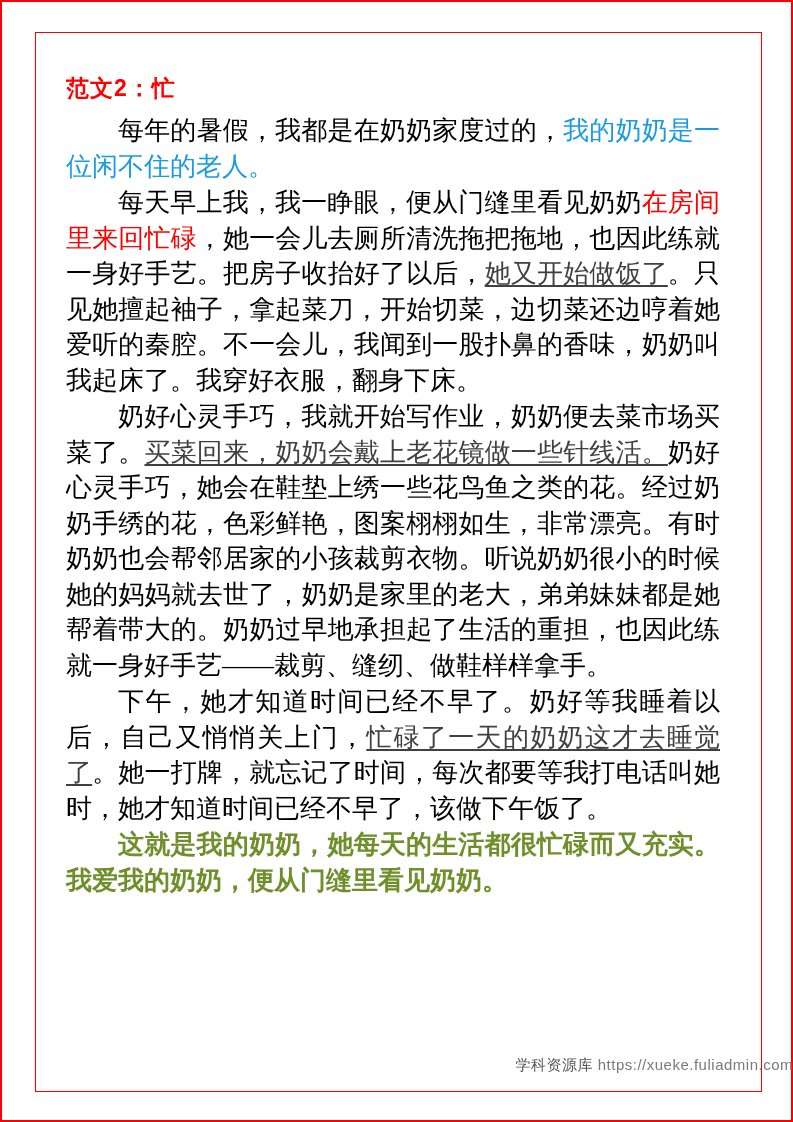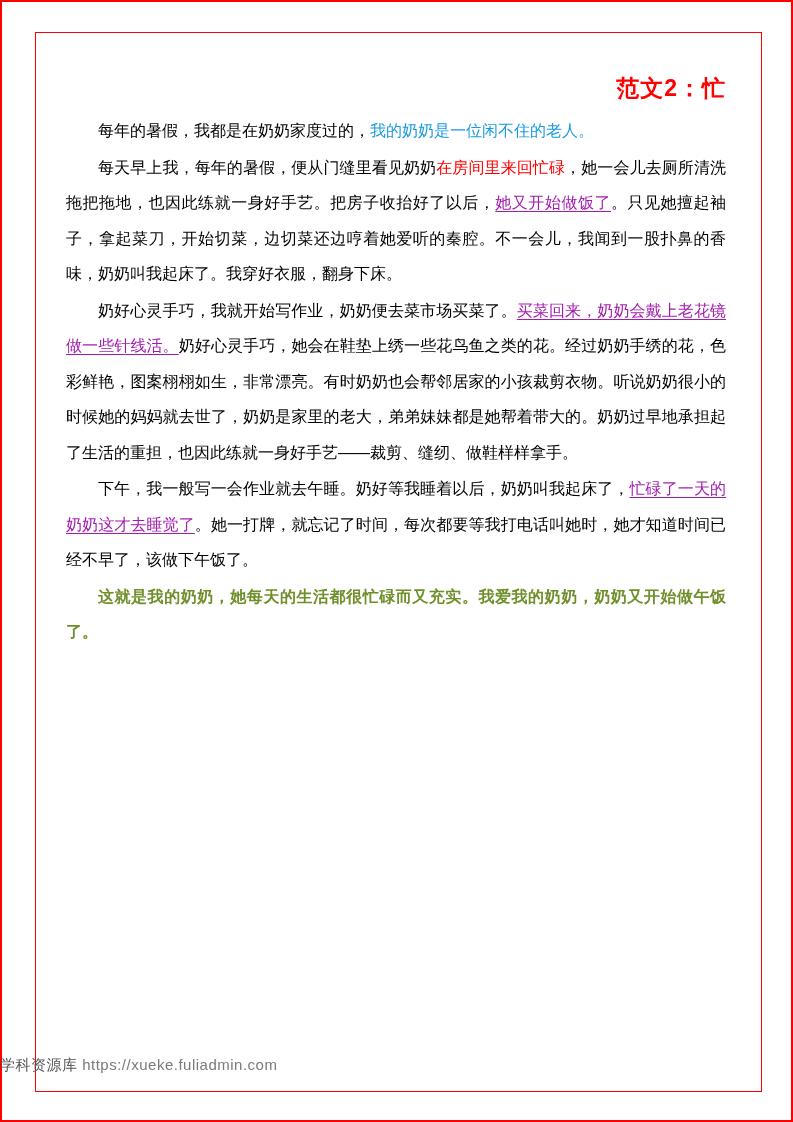--- a/index.html
+++ b/index.html
@@ -33,92 +33,93 @@
     border: 1px solid #ff0000;
     background: #ffffff;
   }
   .content {
     position: absolute;
     left: 30px;
     top: 40px;
     width: 660px;
   }
   .doc-title {
-    text-align: right;
+    text-align: left;
     color: #ff0000;
     font-weight: bold;
     font-size: 23px;
     line-height: 30px;
     margin: 0 0 10px 0;
     letter-spacing: 1px;
   }
   p.para {
-    margin: 0 0 1px 0;
-    font-size: 16px;
+    margin: 0 6px 1px 0;
+    font-size: 26px;
     line-height: 35.5px;
     text-align: justify;
     text-justify: inter-ideograph;
     text-indent: 2em;
     color: #000000;
     word-break: break-all;
+    font-family: Liberation Serif, serif;
   }
   .blue {
     color: #1a9ae0;
   }
   .red {
     color: #ff0000;
   }
   .red-u {
-    color: #a21caf;
+    color: #404040;
     text-decoration: underline;
     text-underline-offset: 3px;
   }
   .black-u {
     color: #000000;
     text-decoration: underline;
     text-underline-offset: 3px;
   }
   .green {
     color: #6f8f2a;
     font-weight: bold;
   }
   .footer {
     position: absolute;
     left: 0;
     top: 1056px;
     width: 793px;
-    text-align: left;
+    text-align: right;
     font-size: 15px;
     color: #7a7a7a;
     letter-spacing: 0.5px;
   }
   .footer .mark {
     color: #555555;
   }
 </style>
 </head>
 <body>
 
 <div class="page">
   <div class="inner">
     <div class="content">
 
       <h1 class="doc-title">范文2：忙</h1>
 
       <p class="para"><span>每年的暑假，我都是在奶奶家度过的，</span><span class="blue">我的奶奶是一位闲不住的老人</span><span class="blue">。</span></p>
 
-      <p class="para"><span>每天早上我，每年的暑假，便从门缝里看见奶奶</span><span class="red">在房间里来回忙碌</span><span>，她一会儿去厕所清洗拖把拖地，也因此练就一身好手艺。把房子收抬好了以后，</span><span class="red-u">她又开始做饭了</span><span>。只见她擅起袖子，拿起菜刀，开始切菜，边切菜还边哼着她爱听的秦腔。不一会儿，我闻到一股扑鼻的香味，奶奶叫我起床了。我穿好衣服，翻身下床。</span></p>
+      <p class="para"><span>每天早上我，我一睁眼，便从门缝里看见奶奶</span><span class="red">在房间里来回忙碌</span><span>，她一会儿去厕所清洗拖把拖地，也因此练就一身好手艺。把房子收抬好了以后，</span><span class="red-u">她又开始做饭了</span><span>。只见她擅起袖子，拿起菜刀，开始切菜，边切菜还边哼着她爱听的秦腔。不一会儿，我闻到一股扑鼻的香味，奶奶叫我起床了。我穿好衣服，翻身下床。</span></p>
 
       <p class="para"><span>奶好心灵手巧，我就开始写作业，奶奶便去菜市场买菜了。</span><span class="red-u">买菜回来，奶奶会戴上老花镜做一些针线活。</span><span>奶好心灵手巧，她会在鞋垫上绣一些花鸟鱼之类的花。经过奶奶手绣的花，色彩鲜艳，图案栩栩如生，非常漂亮。有时奶奶也会帮邻居家的小孩裁剪衣物。听说奶奶很小的时候她的妈妈就去世了，奶奶是家里的老大，弟弟妹妹都是她帮着带大的。奶奶过早地承担起了生活的重担，也因此练就一身好手艺——裁剪、缝纫、做鞋样样拿手。</span></p>
 
 
-      <p class="para"><span>下午，我一般写一会作业就去午睡。奶好等我睡着以后，奶奶叫我起床了，</span><span class="red-u">忙碌了一天的奶奶这才去睡觉了</span><span>。她一打牌，就忘记了时间，每次都要等我打电话叫她时，她才知道时间已经不早了，该做下午饭了。</span></p>
+      <p class="para"><span>下午，她才知道时间已经不早了。奶好等我睡着以后，自己又悄悄关上门，</span><span class="red-u">忙碌了一天的奶奶这才去睡觉了</span><span>。她一打牌，就忘记了时间，每次都要等我打电话叫她时，她才知道时间已经不早了，该做下午饭了。</span></p>
 
 
-      <p class="para"><span class="green">这就是我的奶奶，她每天的生活都很忙碌而又充实。我爱我的奶奶，奶奶又开始做午饭了。</span></p>
+      <p class="para"><span class="green">这就是我的奶奶，她每天的生活都很忙碌而又充实。我爱我的奶奶，便从门缝里看见奶奶。</span></p>
 
     </div>
   </div>
 </div>
 
 <div class="footer">
   <span class="mark">学科资源库</span>
   <span>https://xueke.fuliadmin.com</span>
 </div>
 

